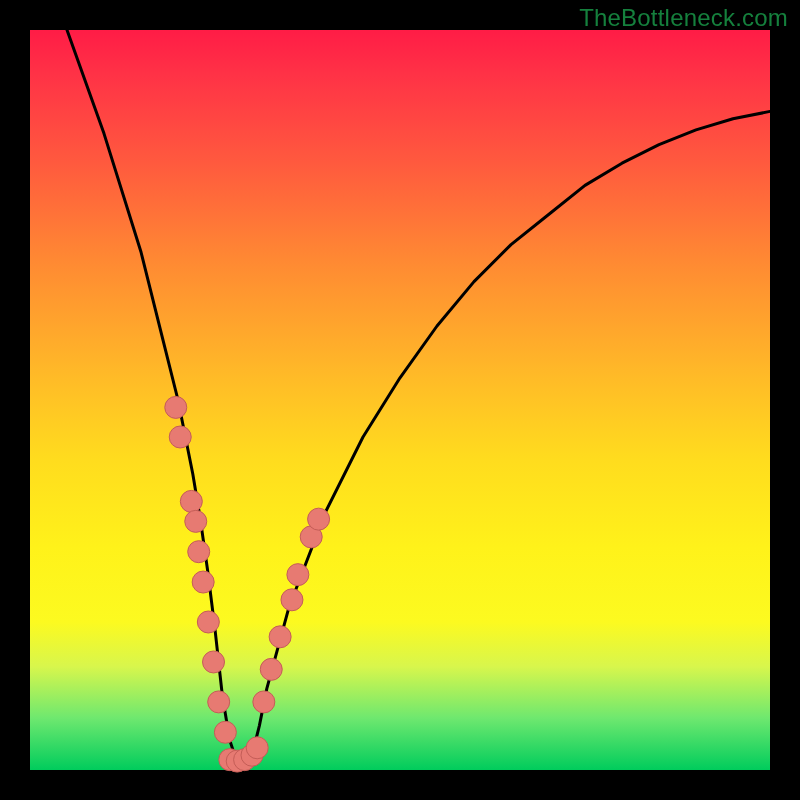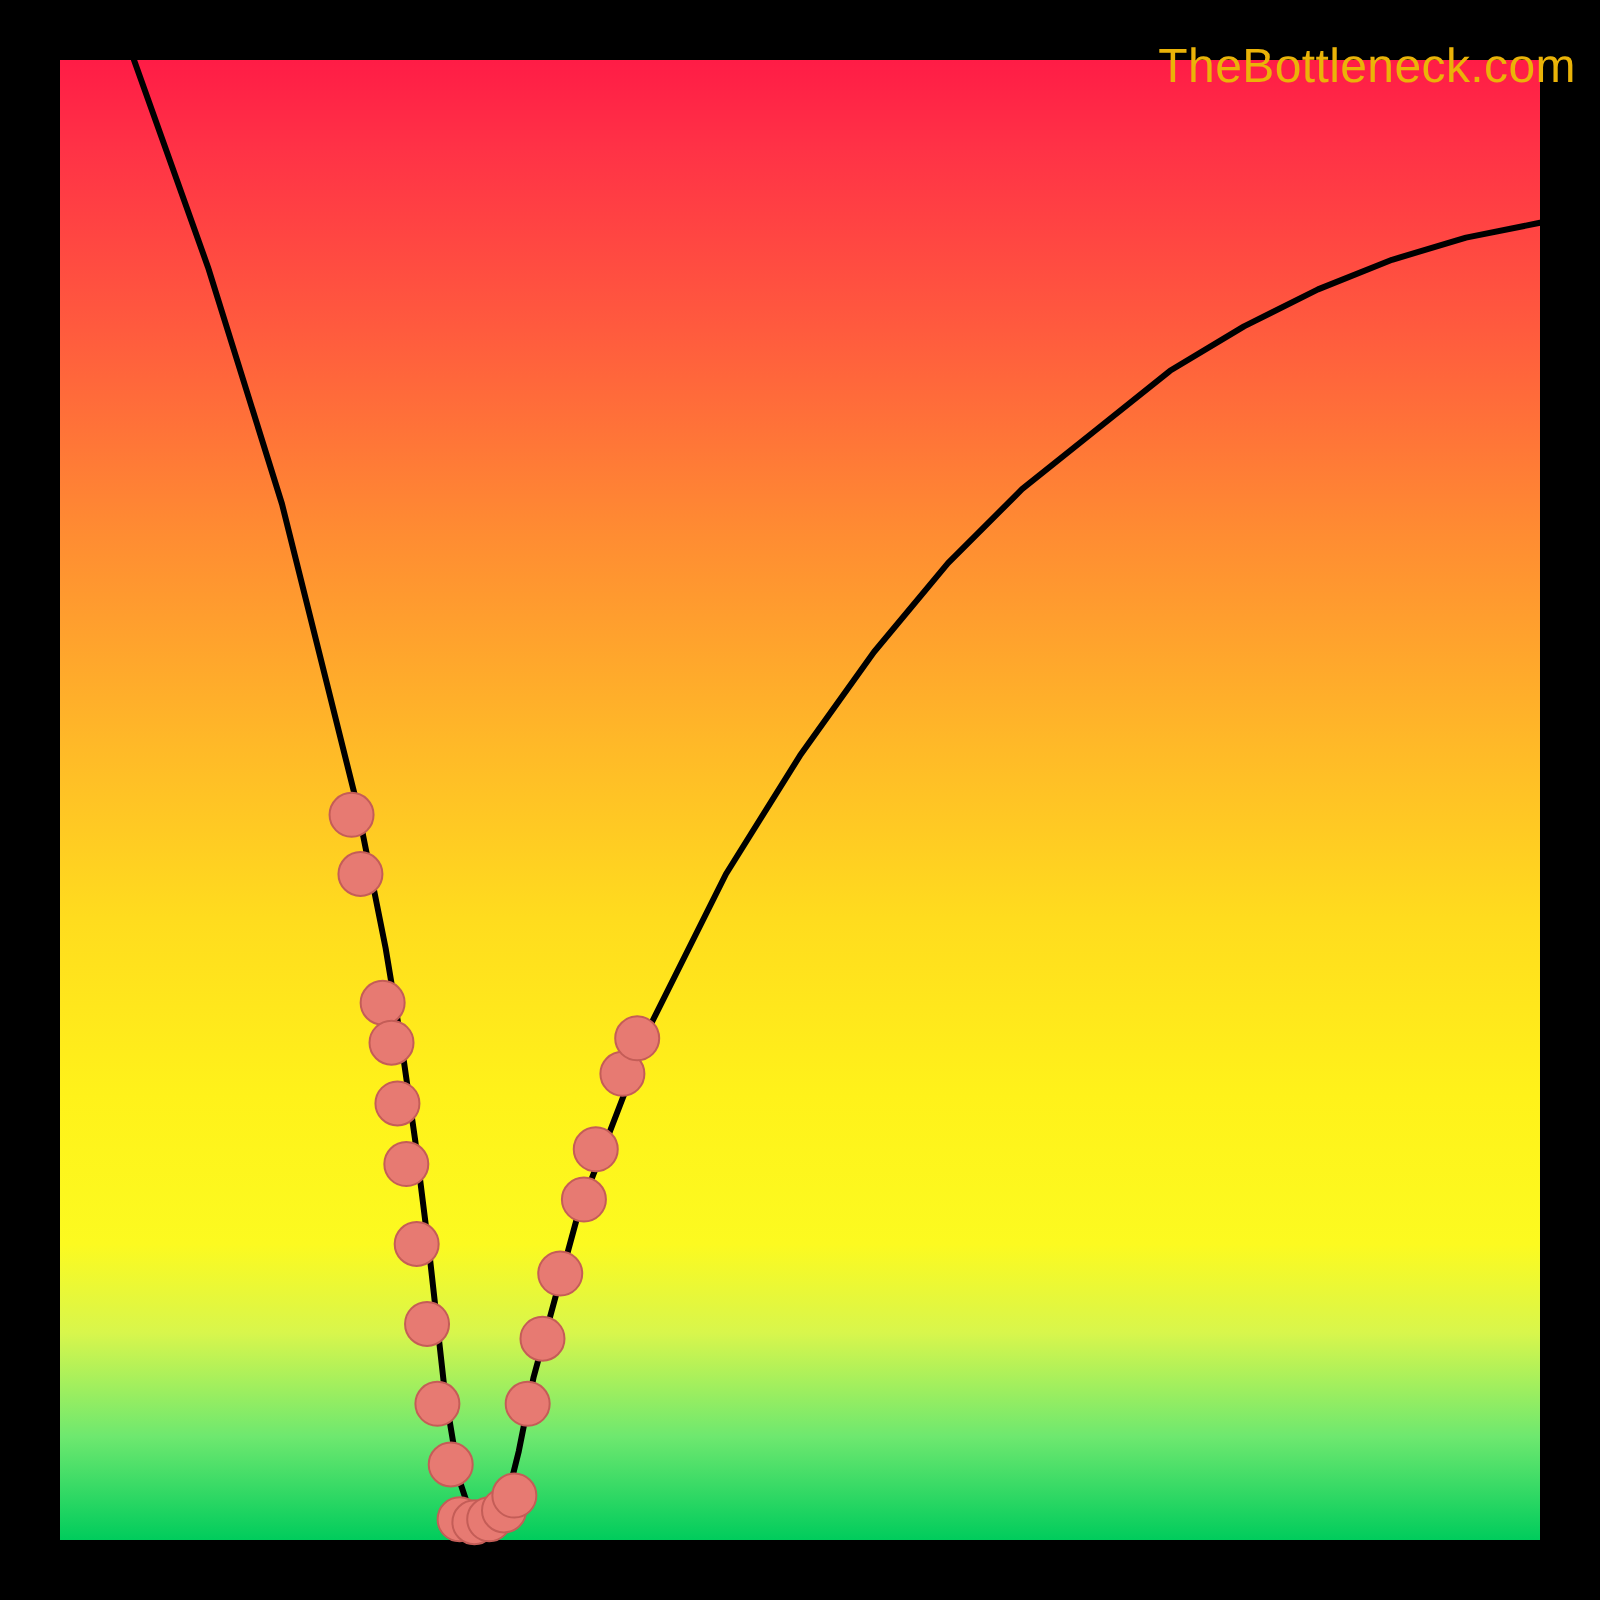--- a/index.html
+++ b/index.html
@@ -41,23 +41,23 @@
   svg.curves {
     position: absolute;
     left: 0;
     top: 0;
     width: 740px;
     height: 740px;
     overflow: visible;
   }
   .watermark {
     position: absolute;
-    top: 20px;
+    top: 4px;
     right: 12px;
-    color: #eab308;
+    color: #15803d;
     font-size: 24px;
     font-weight: 500;
     letter-spacing: 0.2px;
   }
 </style>
 </head>
 <body>
 
 <div class="frame">
   <div class="plot-area">

